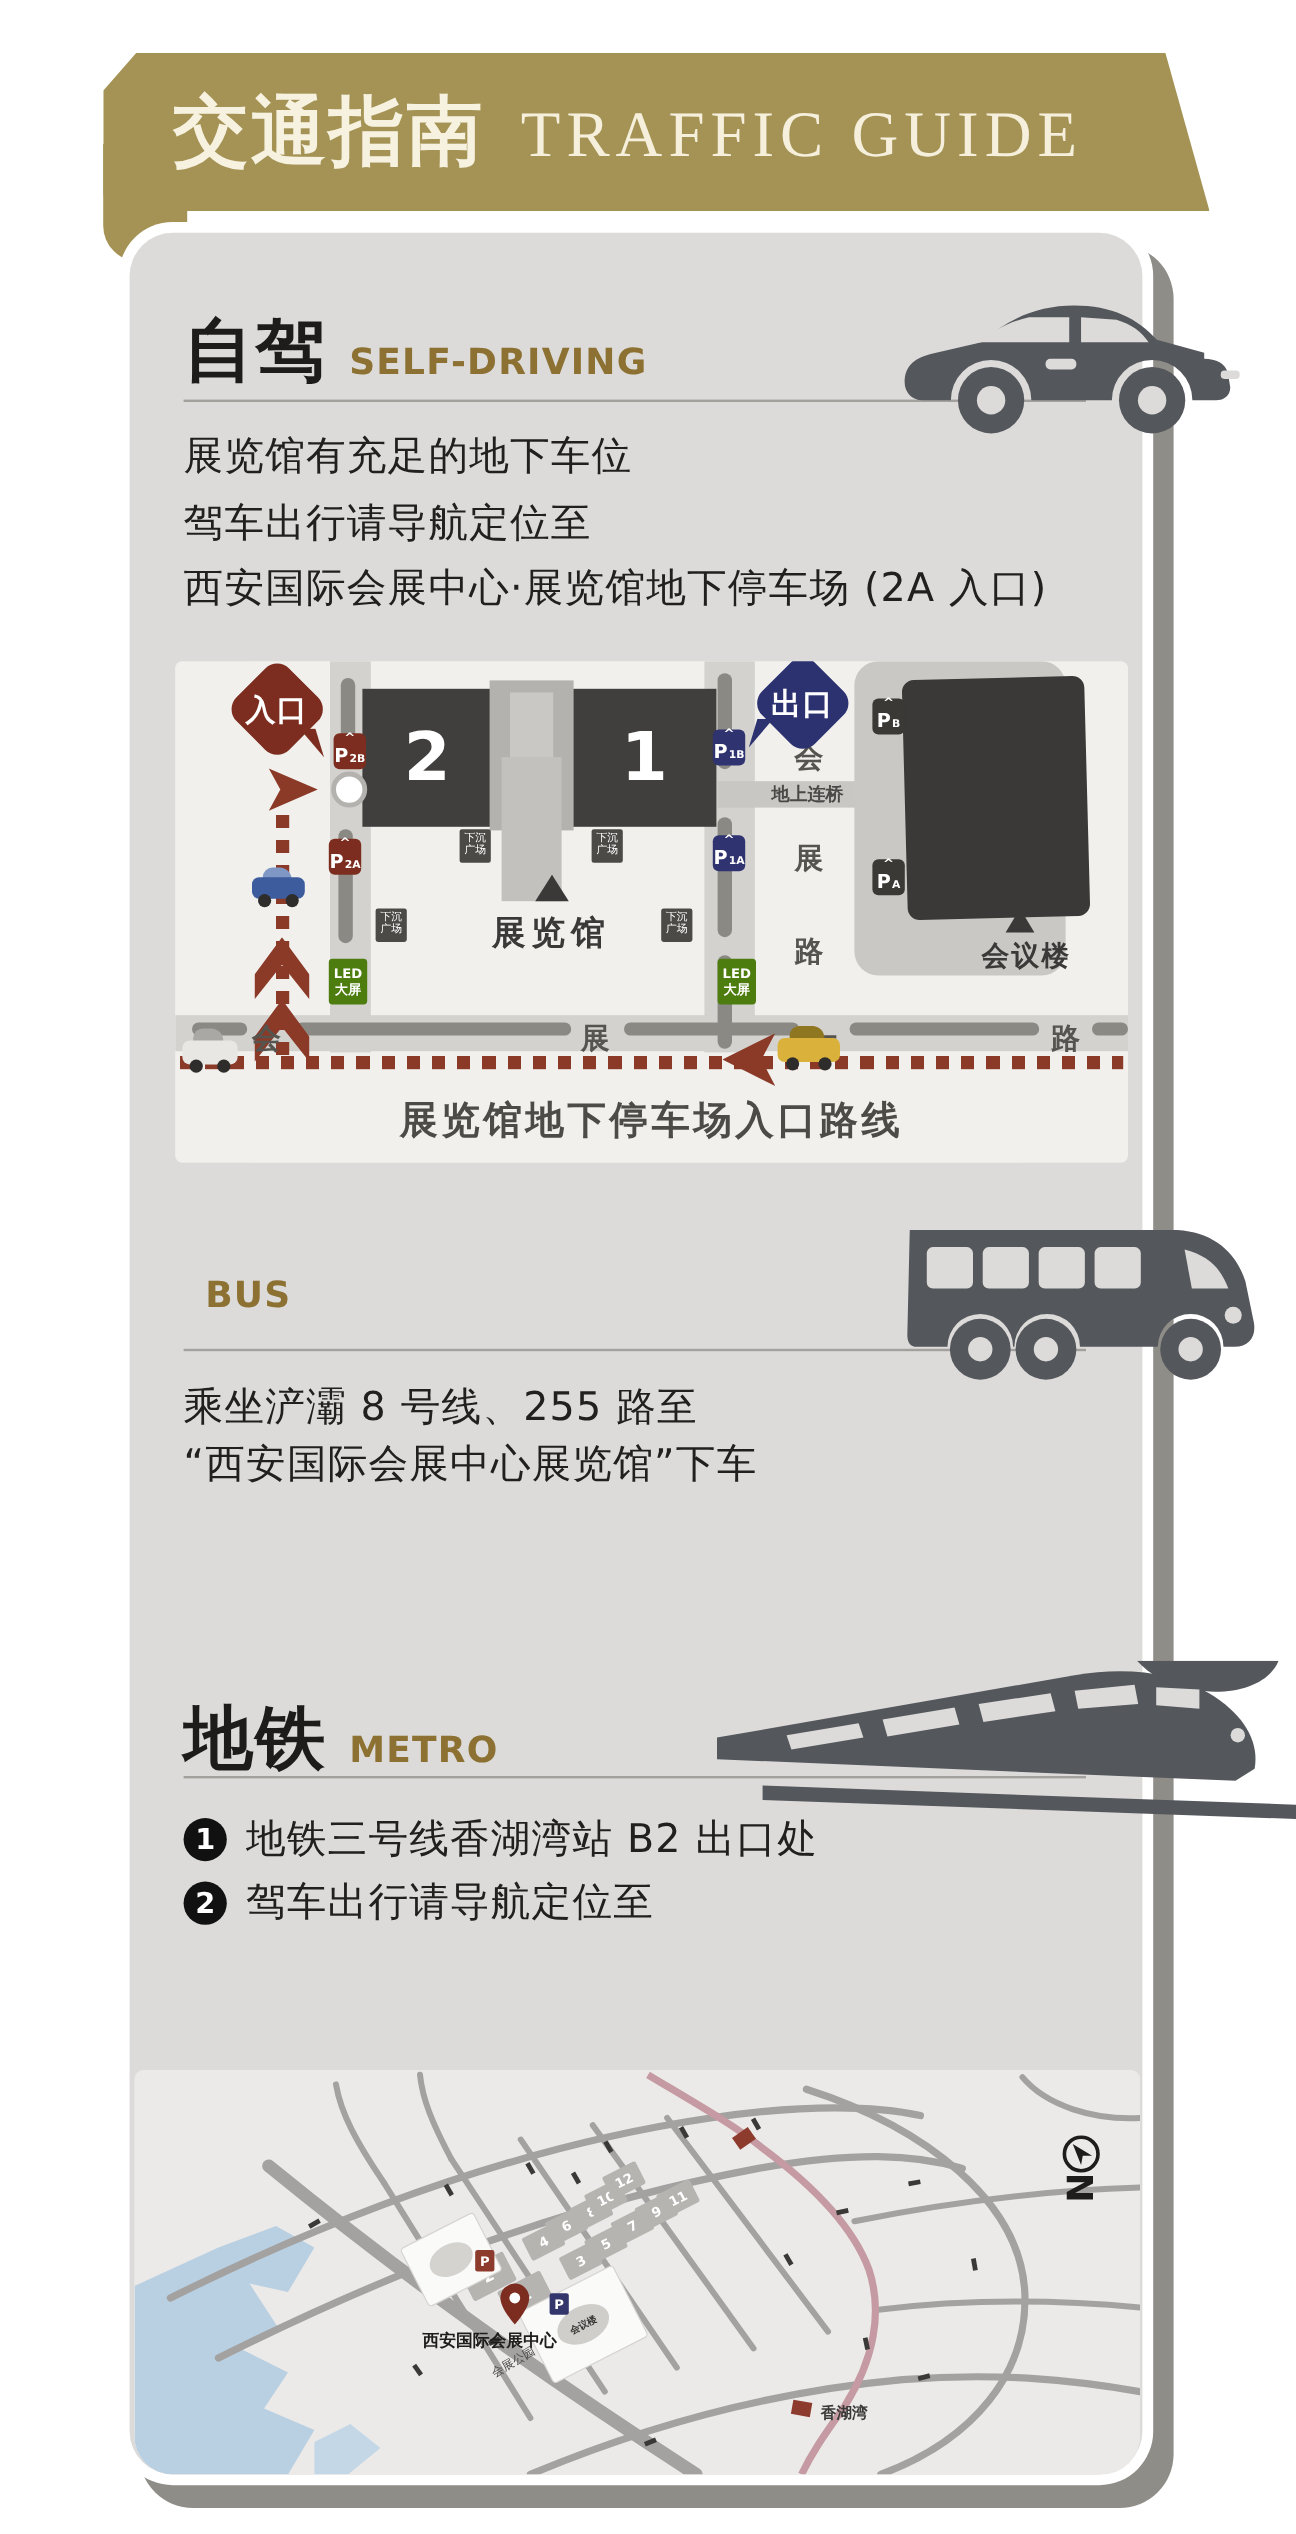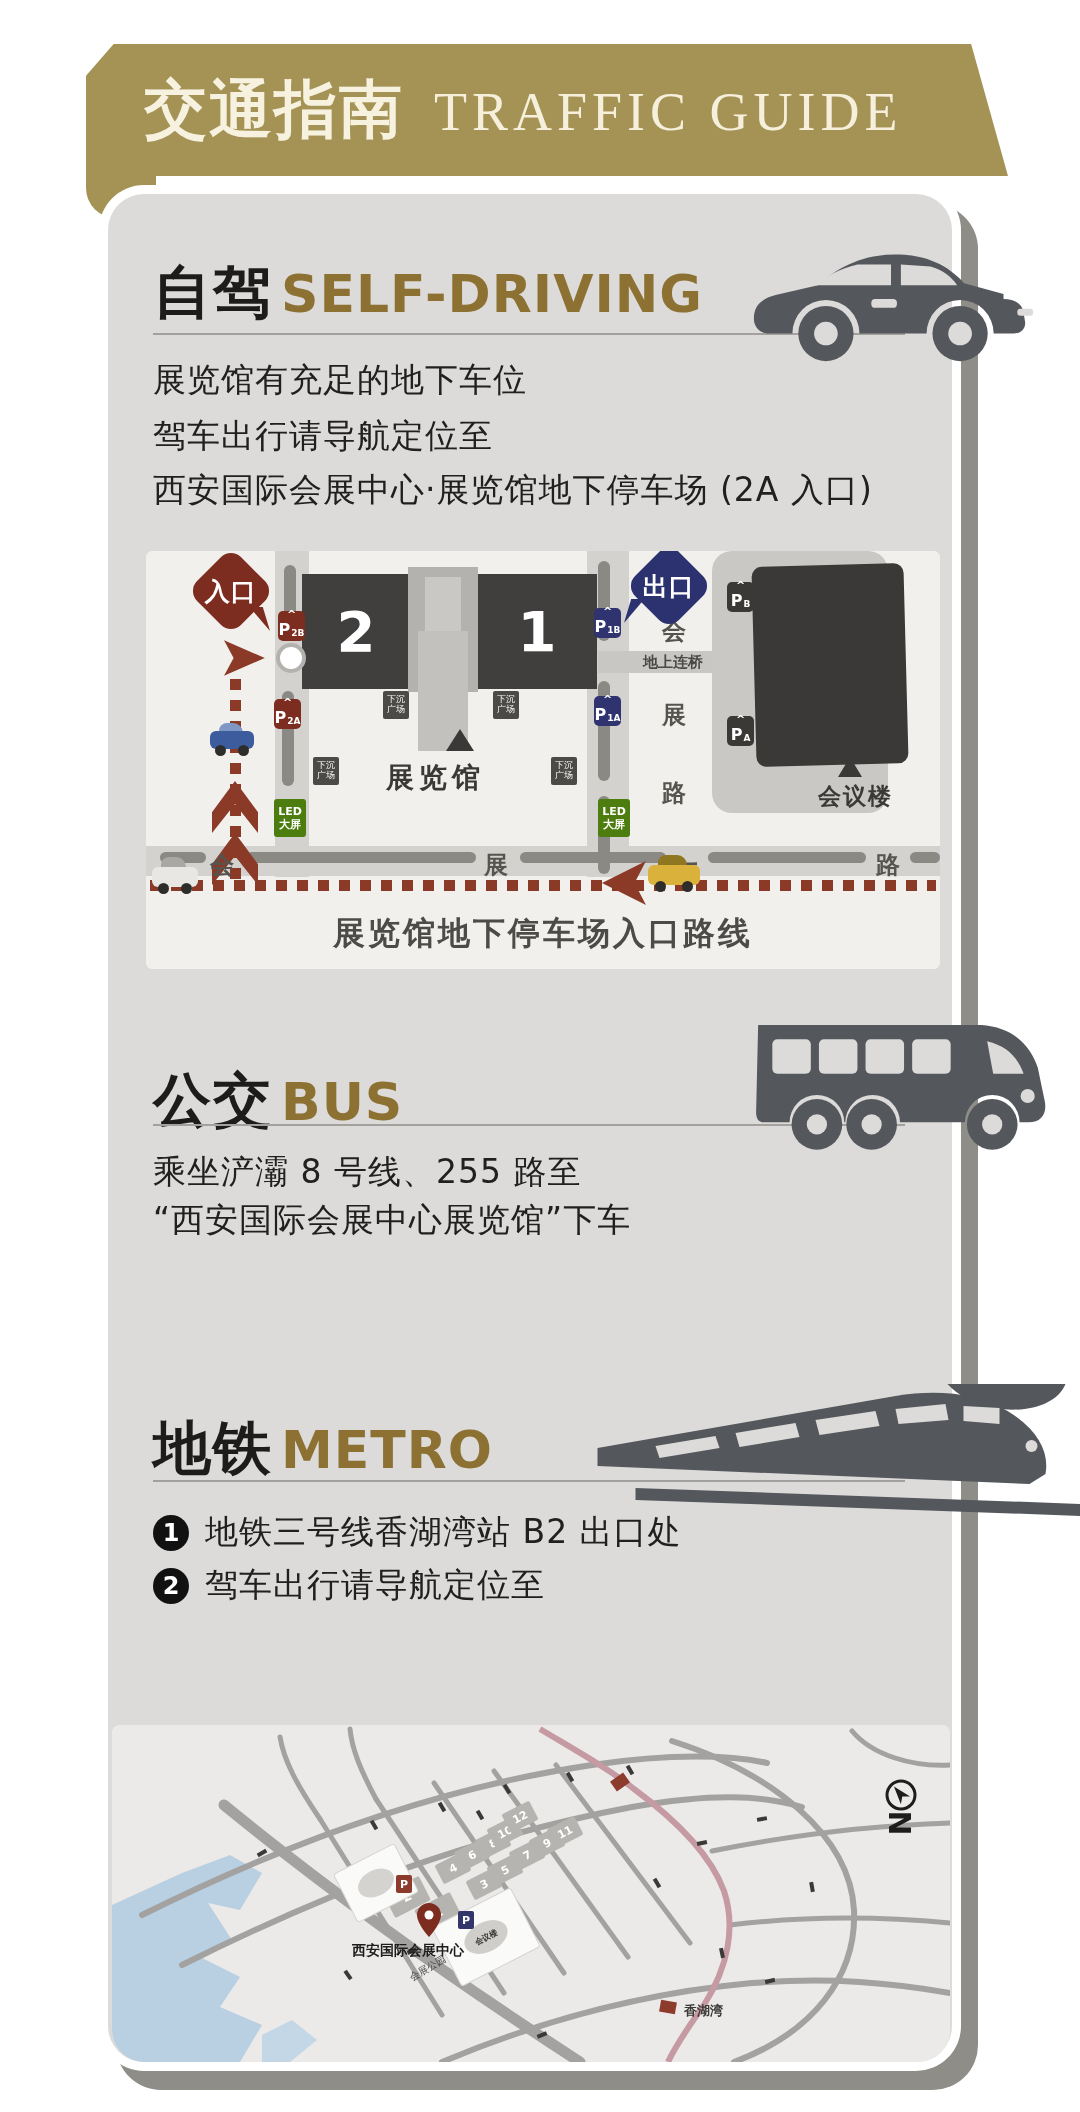--- a/index.html
+++ b/index.html
@@ -16,21 +16,21 @@
   .banner .en{font-family:"Liberation Serif","DejaVu Serif",serif;font-size:54px;color:#f5efdb;
               letter-spacing:5px;margin-left:30px;transform:translateY(2px);}
 
   
   .card{position:absolute;left:108px;top:194px;width:844px;height:1868px;background:#dcdbd9;
         border-radius:36px;z-index:2;
         box-shadow:0 0 0 9px #ffffff, 17px 19px 0 9px #8f8d88;}
 
   .sec-title{position:absolute;display:flex;align-items:baseline;left:45px;}
   .sec-title .zh{font-size:58px;font-weight:800;color:#1d1c1a;letter-spacing:2px;}
-  .sec-title .en{font-size:52px;font-weight:800;color:#8c7132;margin-left:8px;letter-spacing:1px;}
+  .sec-title .en{font-size:30px;font-weight:800;color:#8c7132;margin-left:18px;letter-spacing:1px;}
   .divider{position:absolute;left:45px;width:752px;height:2px;background:#a3a19e;}
   .body-line{position:absolute;left:45px;font-size:33px;color:#21201e;letter-spacing:1px;white-space:nowrap;}
   .vehicle{position:absolute;z-index:5;}
 
   
   .step{position:absolute;display:flex;align-items:center;left:45px;}
   .step .num{width:36px;height:36px;border-radius:50%;background:#111;color:#fff;font-weight:800;
              font-size:24px;display:flex;align-items:center;justify-content:center;flex:0 0 36px;}
   .step .txt{font-size:33px;color:#21201e;margin-left:16px;letter-spacing:1px;white-space:nowrap;}
 
@@ -170,21 +170,21 @@
       <div class="minibadge" style="left:237px;top:140px;">下沉
 广场</div>
       <div class="minibadge" style="left:347px;top:140px;">下沉
 广场</div>
       <div class="minibadge" style="left:167px;top:206px;">下沉
 广场</div>
       <div class="minibadge" style="left:405px;top:206px;">下沉
 广场</div>
 
       <div class="tri" style="left:300px;top:178px;"></div>
-      <div class="maplabel" style="left:240px;top:208px;font-size:28px;letter-spacing:5px;">展览馆</div>
+      <div class="maplabel" style="left:264px;top:208px;font-size:28px;letter-spacing:5px;">展览馆</div>
 
       <div class="ledbadge" style="left:128px;top:248px;">LED
 大屏</div>
       <div class="ledbadge" style="left:452px;top:248px;">LED
 大屏</div>
 
       <div class="bridge">
         <span>地上连桥</span>
       </div>
 
@@ -252,21 +252,20 @@
         <div class="mroof" style="background:#8f7620;"></div>
           <div class="mbody" style="background:#d9b13b;"></div>
         <div class="w" style="left:7px;"></div>
           <div class="w" style="right:7px;"></div>
       </div>
 
       <div class="caption">展览馆地下停车场入口路线</div>
     </div>
 
     <div class="sec-title" style="top:868px;">
-      <span class="zh">公交</span>
       <span class="en">BUS</span>
     </div>
     <div class="divider" style="top:930px;"></div>
 
     <svg class="vehicle" style="left:640px;top:808px;" width="304" height="186" viewBox="0 0 300 170">
       <path fill="#54575c" d="M10,16 L230,16 C260,18 278,34 286,58 L293,92 C295,104 289,112 277,112 L268,112 A27,27 0 0 0 214,112 L150,112 A27,27 0 0 0 96,112 L95,112 A27,27 0 0 0 41,112 L16,112 C10,112 8,108 8,102 Z"></path>
       <rect x="24" y="30" width="38" height="34" rx="5" fill="#dcdbd9"></rect>
       <rect x="70" y="30" width="38" height="34" rx="5" fill="#dcdbd9"></rect>
       <rect x="116" y="30" width="38" height="34" rx="5" fill="#dcdbd9"></rect>
       <rect x="162" y="30" width="38" height="34" rx="5" fill="#dcdbd9"></rect>

